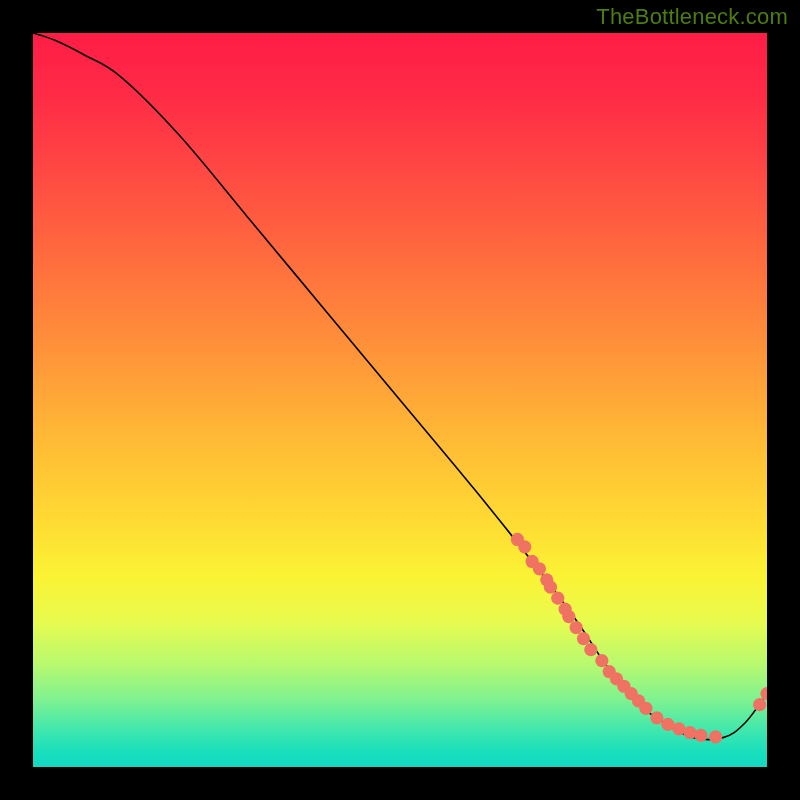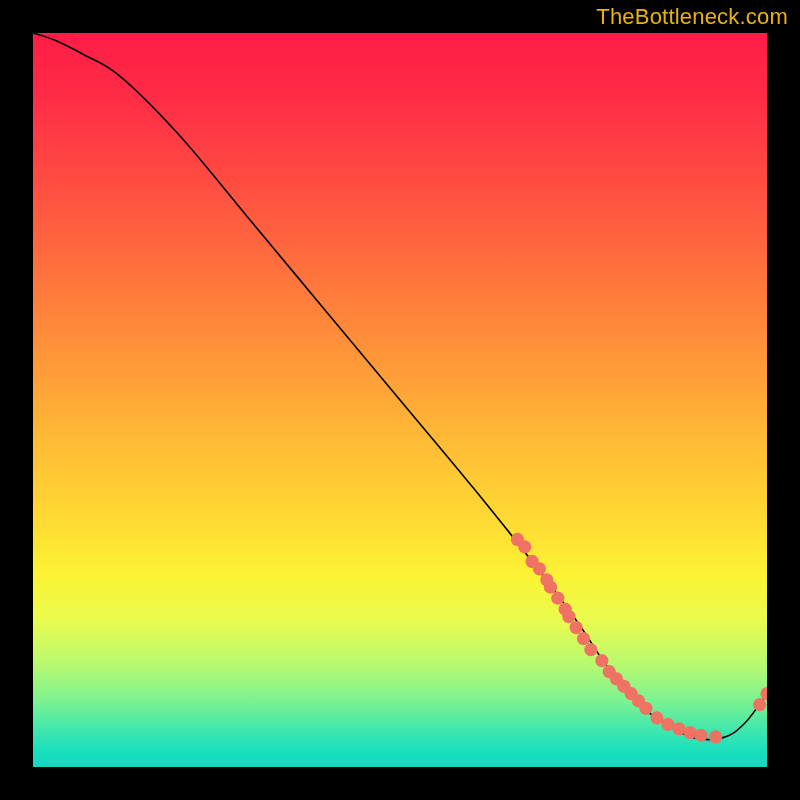--- a/index.html
+++ b/index.html
@@ -14,21 +14,21 @@
   .frame {
     position: relative;
     width: 800px;
     height: 800px;
     background: #000;
   }
   .watermark {
     position: absolute;
     top: 4px;
     right: 12px;
-    color: #eab308;
+    color: #4d7c0f;
     font-size: 22px;
     letter-spacing: 0.2px;
     z-index: 10;
   }
   .plot {
     position: absolute;
     left: 33px;
     top: 33px;
     width: 734px;
     height: 734px;

